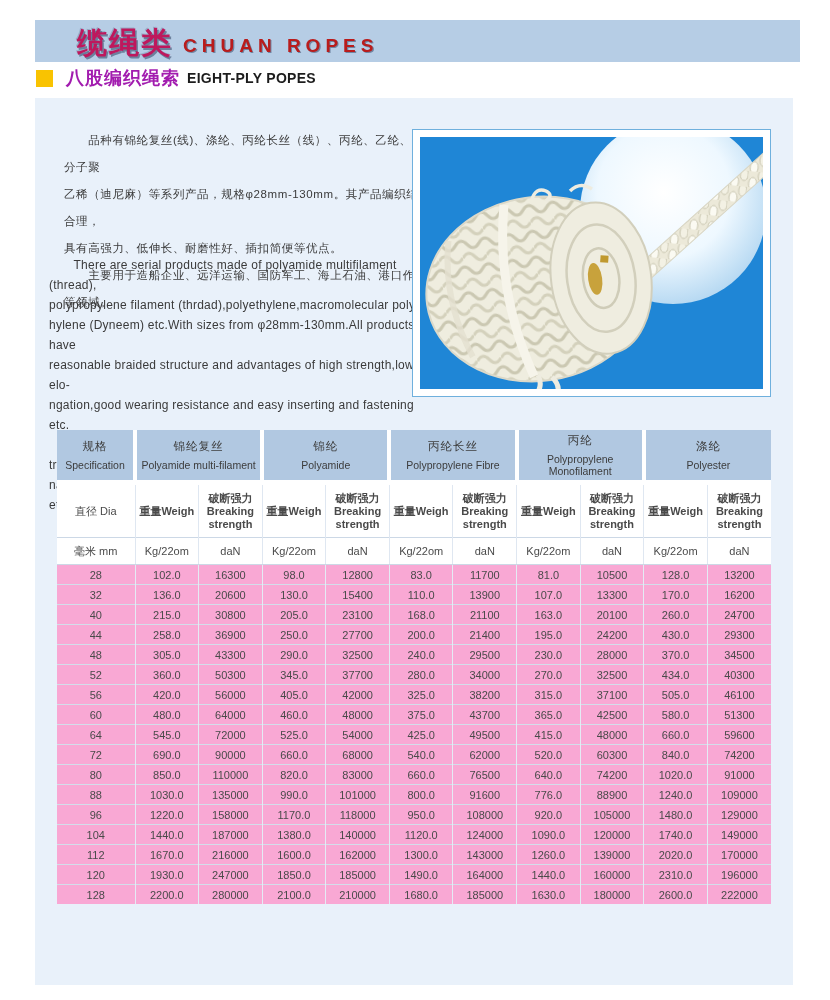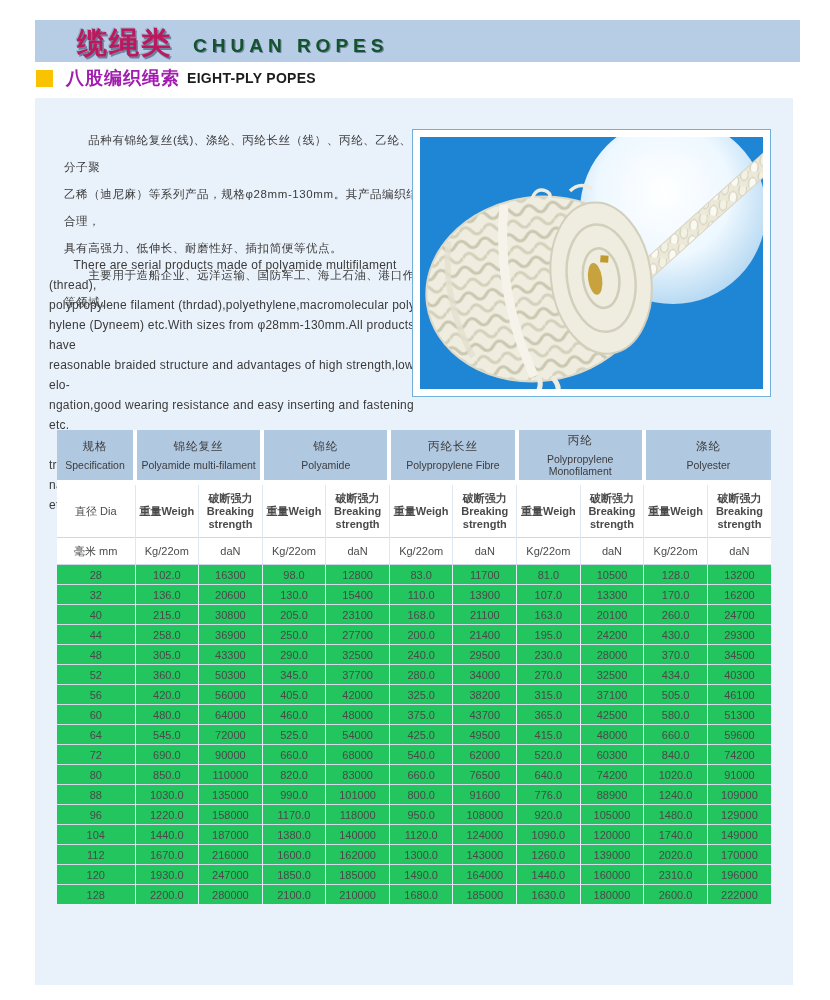--- a/index.html
+++ b/index.html
@@ -11,21 +11,21 @@
   .banner{
     position:absolute;left:35px;top:20px;width:765px;height:42px;
     background:#b6cde5;display:flex;align-items:flex-end;padding:0 0 4px 42px;box-sizing:border-box;
   }
   .banner .zh{
     font-size:30px;font-weight:bold;color:#be185d;letter-spacing:2px;
     text-shadow:1.5px 1.5px 0 rgba(95,115,145,.85), -1px -1px 0 rgba(95,115,145,.35);
     line-height:1;
   }
   .banner .en{
-    font-size:19px;font-weight:bold;color:#14532d;letter-spacing:5px;margin-left:20px;
+    font-size:19px;font-weight:bold;color:#b91c1c;letter-spacing:5px;margin-left:10px;
     text-shadow:1.2px 1.2px 0 rgba(95,115,145,.8);line-height:1.25;
   }
   .section-title{
     position:absolute;left:36px;top:67px;height:22px;display:flex;align-items:center;
   }
   .section-title .bullet{width:17px;height:17px;background:#f9c301;margin-right:13px;}
   .section-title .zh{font-size:18px;font-weight:bold;color:#a21caf;letter-spacing:1px;}
   .section-title .en{font-size:14px;font-weight:bold;color:#1c1c1c;margin-left:7px;letter-spacing:.3px;}
   .panel{
     position:absolute;left:35px;top:98px;width:758px;height:887px;background:#e9f1fa;
@@ -41,21 +41,21 @@
     white-space:pre-line;
   }
   .photo-frame{
     position:absolute;left:377px;top:31px;width:343px;height:252px;
     background:#ffffff;border:1px solid #6fb0dd;padding:7px;
   }
   .photo-frame svg{display:block;}
   
   .spec-table{
     position:absolute;left:22px;top:332px;width:714px;
-    border-collapse:collapse;table-layout:fixed;background:#22c55e;
+    border-collapse:collapse;table-layout:fixed;background:#f9a8d4;
     font-size:11px;color:#4a4a4a;padding-left:16px;
   }
   .spec-table col.spec{width:78px;}
   .spec-table col.v{width:63.6px;}
   .spec-table th{font-weight:normal;text-align:center;vertical-align:middle;padding:0;}
   .spec-table td{text-align:center;vertical-align:middle;padding:0;height:19px;}
   .spec-table thead tr.grp th{
     background:#b1c8e1;height:50px;color:#3c3c3c;border-bottom:5px solid #ffffff;
   }
   .spec-table thead tr.grp th + th{border-left:4px solid #ffffff;}

